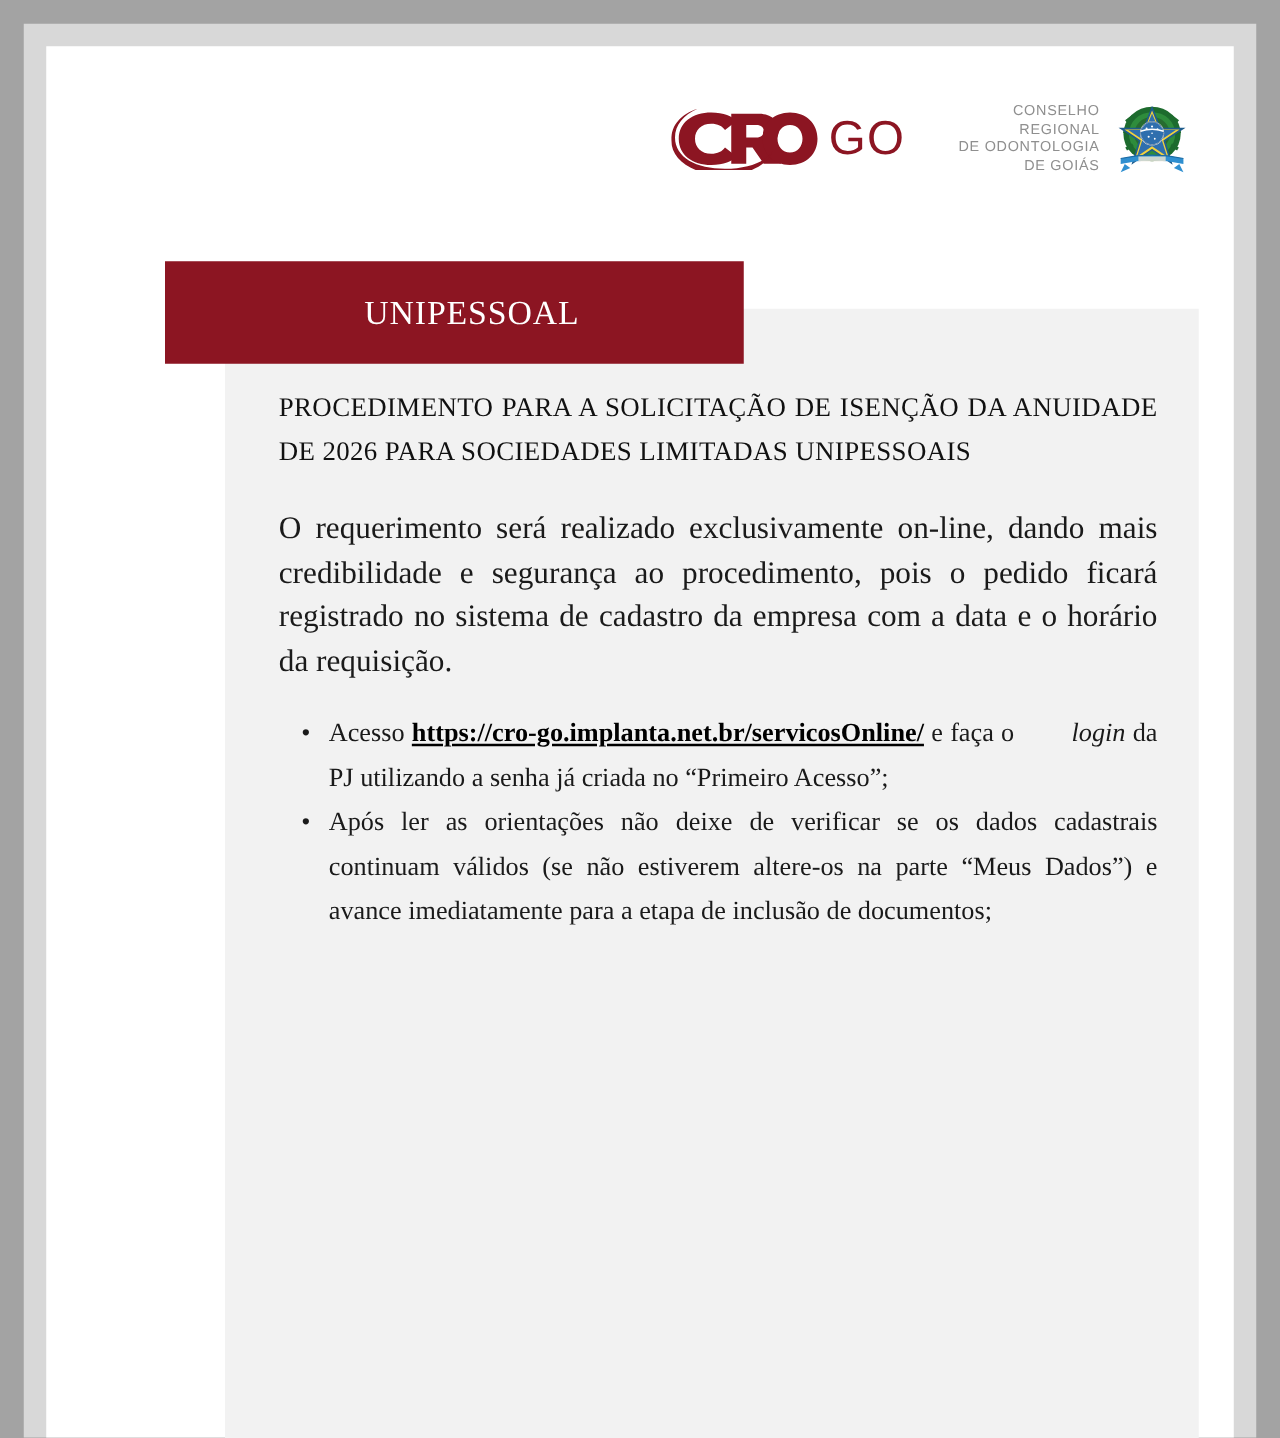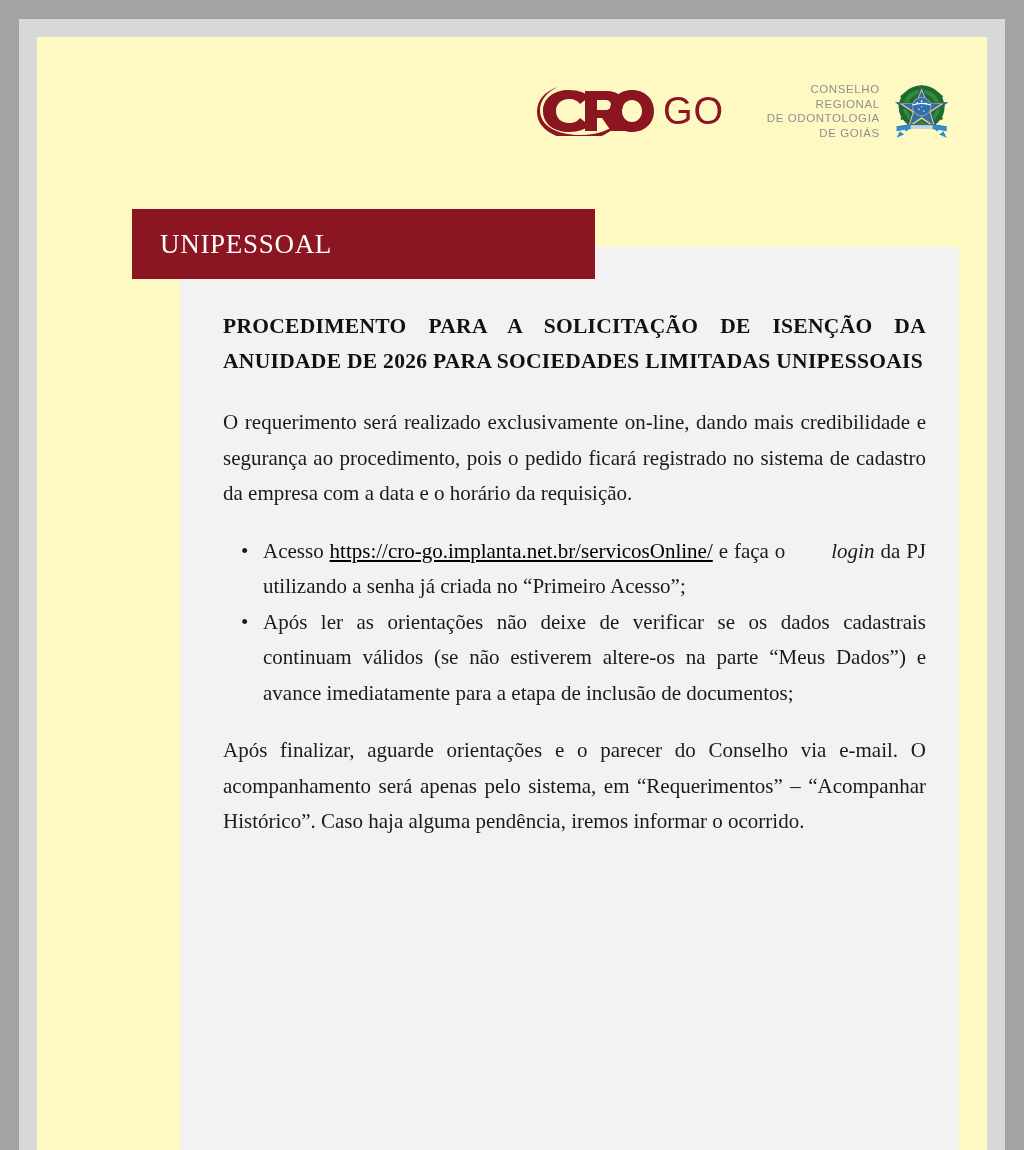--- a/index.html
+++ b/index.html
@@ -29,21 +29,21 @@
     width: 986px;
     height: 1131px;
     background: #d8d8d8;
   }
   .page {
     position: absolute;
     left: 37px;
     top: 37px;
     width: 950px;
     height: 1113px;
-    background: #fef9c3;
+    background: #ffffff;
   }
 
   
   .letterhead {
     position: absolute;
     left: 500px;
     top: 38px;
     width: 412px;
     height: 72px;
     display: flex;
@@ -77,25 +77,25 @@
     text-align: right;
   }
   .brasao { width: 56px; height: 60px; display: block; }
 
   
   .banner {
     position: absolute;
     left: 95px;
     top: 172px;
     width: 463px;
-    height: 70px;
+    height: 82px;
     background: #8c1522;
     display: flex;
     align-items: center;
-    justify-content: flex-start;
+    justify-content: center;
   }
   .banner-title {
     color: #ffffff;
     font-size: 27px;
     letter-spacing: 0.7px;
     font-family: "Liberation Serif", "DejaVu Serif", serif;
     padding-left: 28px;
   }
 
   
@@ -104,35 +104,35 @@
     left: 143px;
     top: 210px;
     width: 779px;
     height: 940px;
     background: #f2f2f2;
     box-sizing: border-box;
     padding: 62px 33px 0 43px;
   }
 
   .doc-title {
-    font-weight: bold;
+    font-weight: normal;
     font-size: 21.5px;
     line-height: 35px;
     color: #111111;
     text-align: justify;
     text-align-last: left;
     letter-spacing: 0.3px;
     margin: 0 0 26px 0;
     font-family: "Liberation Serif", "DejaVu Serif", serif;
     font-variant: small-caps;
     text-transform: uppercase;
   }
 
   .para {
-    font-size: 21px;
+    font-size: 25px;
     line-height: 35.5px;
     color: #1a1a1a;
     text-align: justify;
     text-align-last: left;
     margin: 16px 0 22px 0;
   }
 
   .steps {
     margin: 0 0 22px 0;
     padding: 0 0 0 40px;
@@ -150,21 +150,21 @@
   .steps li::before {
     content: "\2022";
     position: absolute;
     left: -22px;
     top: 0;
     font-size: 21px;
     line-height: 35.5px;
     color: #1a1a1a;
   }
   .link-strong {
-    font-weight: normal;
+    font-weight: bold;
     text-decoration: underline;
     color: #000000;
   }
   .it { font-style: italic; margin-left: 40px; }
 </style>
 </head>
 <body>
 
 <div class="viewer">
   <div class="page-shadow"></div>
@@ -227,21 +227,20 @@
 
       <ul class="steps">
         <li>
           <span>Acesso </span><a class="link-strong" href="#">https://cro-go.implanta.net.br/servicosOnline/</a><span> e faça o </span><span class="it">login</span><span> da PJ utilizando a senha já criada no “Primeiro Acesso”;</span>
         </li>
         <li>
           <span>Após ler as orientações não deixe de verificar se os dados cadastrais continuam válidos (se não estiverem altere-os na parte “Meus Dados”) e avance imediatamente para a etapa de inclusão de documentos;</span>
         </li>
       </ul>
 
-      <p class="para">Após finalizar, aguarde orientações e o parecer do Conselho via e-mail. O acompanhamento será apenas pelo sistema, em “Requerimentos” – “Acompanhar Histórico”. Caso haja alguma pendência, iremos informar o ocorrido.</p>
     </div>
 
     <div class="banner">
       <span class="banner-title">UNIPESSOAL</span>
     </div>
 
   </div>
 </div>
 
 </body></html>

